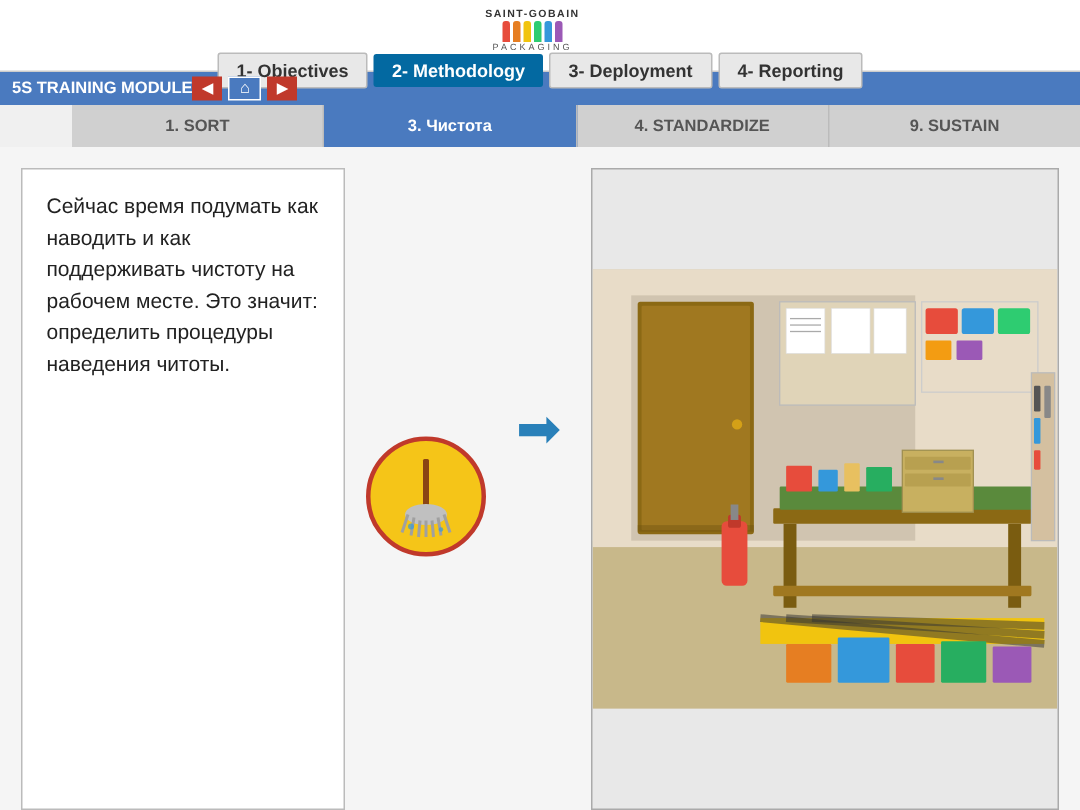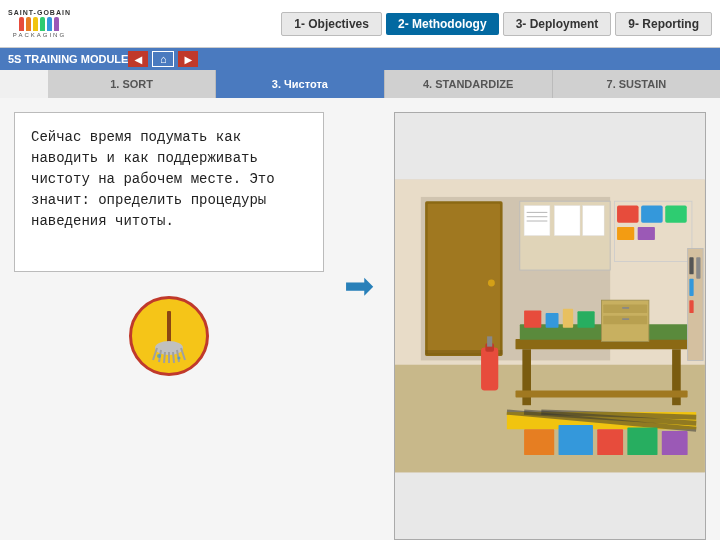--- a/index.html
+++ b/index.html
@@ -12,20 +12,21 @@
     }
 
     
     .header {
       background: #fff;
       display: flex;
       align-items: center;
       padding: 6px 8px;
       border-bottom: 1px solid #ccc;
       height: 48px;
+      flex-direction: column;
     }
     .logo-area {
       display: flex;
       flex-direction: column;
       align-items: center;
       margin-right: 10px;
     }
     .logo-top {
       font-size: 7px;
       font-weight: bold;
@@ -148,24 +149,23 @@
       display: flex;
       padding: 14px 14px 10px 14px;
       gap: 20px;
       height: calc(540px - 38px - 22px - 28px);
       background: #f5f5f5;
     }
 
     
     .left-panel {
       display: flex;
-      flex-direction: column;
+      flex-direction: row;
       gap: 14px;
       flex: 0 0 310px;
-      font-family: Liberation Mono, monospace;
     }
 
     .text-box {
       background: #fff;
       border: 1px solid #bbb;
       padding: 14px 16px;
       font-size: 14px;
       line-height: 1.5;
       color: #222;
       min-height: 160px;
@@ -237,38 +237,38 @@
         <div class="bottle" style="background: rgb(52, 152, 219);"></div>
         <div class="bottle" style="background: rgb(155, 89, 182);"></div>
       </div>
     <span class="logo-bottom">PACKAGING</span>
   </div>
 
   <div class="nav-tabs" id="nav-tabs-container">
       <button class="nav-tab default">1- Objectives</button>
       <button class="nav-tab active">2- Methodology</button>
       <button class="nav-tab default">3- Deployment</button>
-      <button class="nav-tab default">9- Reporting</button>
+      <button class="nav-tab default">4- Reporting</button>
     </div>
 </div>
 
 <div class="training-bar">
   <span>5S TRAINING MODULE</span>
   <div class="training-bar-controls">
     <button class="nav-arrow">◀</button>
     <button class="nav-home">⌂</button>
     <button class="nav-arrow">▶</button>
   </div>
 </div>
 
 <div class="step-tabs" id="step-tabs-container">
     <div class="step-tab default">1. SORT</div>
     <div class="step-tab active">3. Чистота</div>
     <div class="step-tab default">4. STANDARDIZE</div>
-    <div class="step-tab default">7. SUSTAIN</div>
+    <div class="step-tab default">9. SUSTAIN</div>
   </div>
 
 <div class="main-content">
 
   <div class="left-panel">
     <div class="text-box">
       <p>Сейчас время подумать как наводить и как поддерживать чистоту на рабочем месте. Это значит: определить процедуры наведения читоты.</p>
     </div>
     <div class="icon-area">
       <div class="broom-icon-circle">

